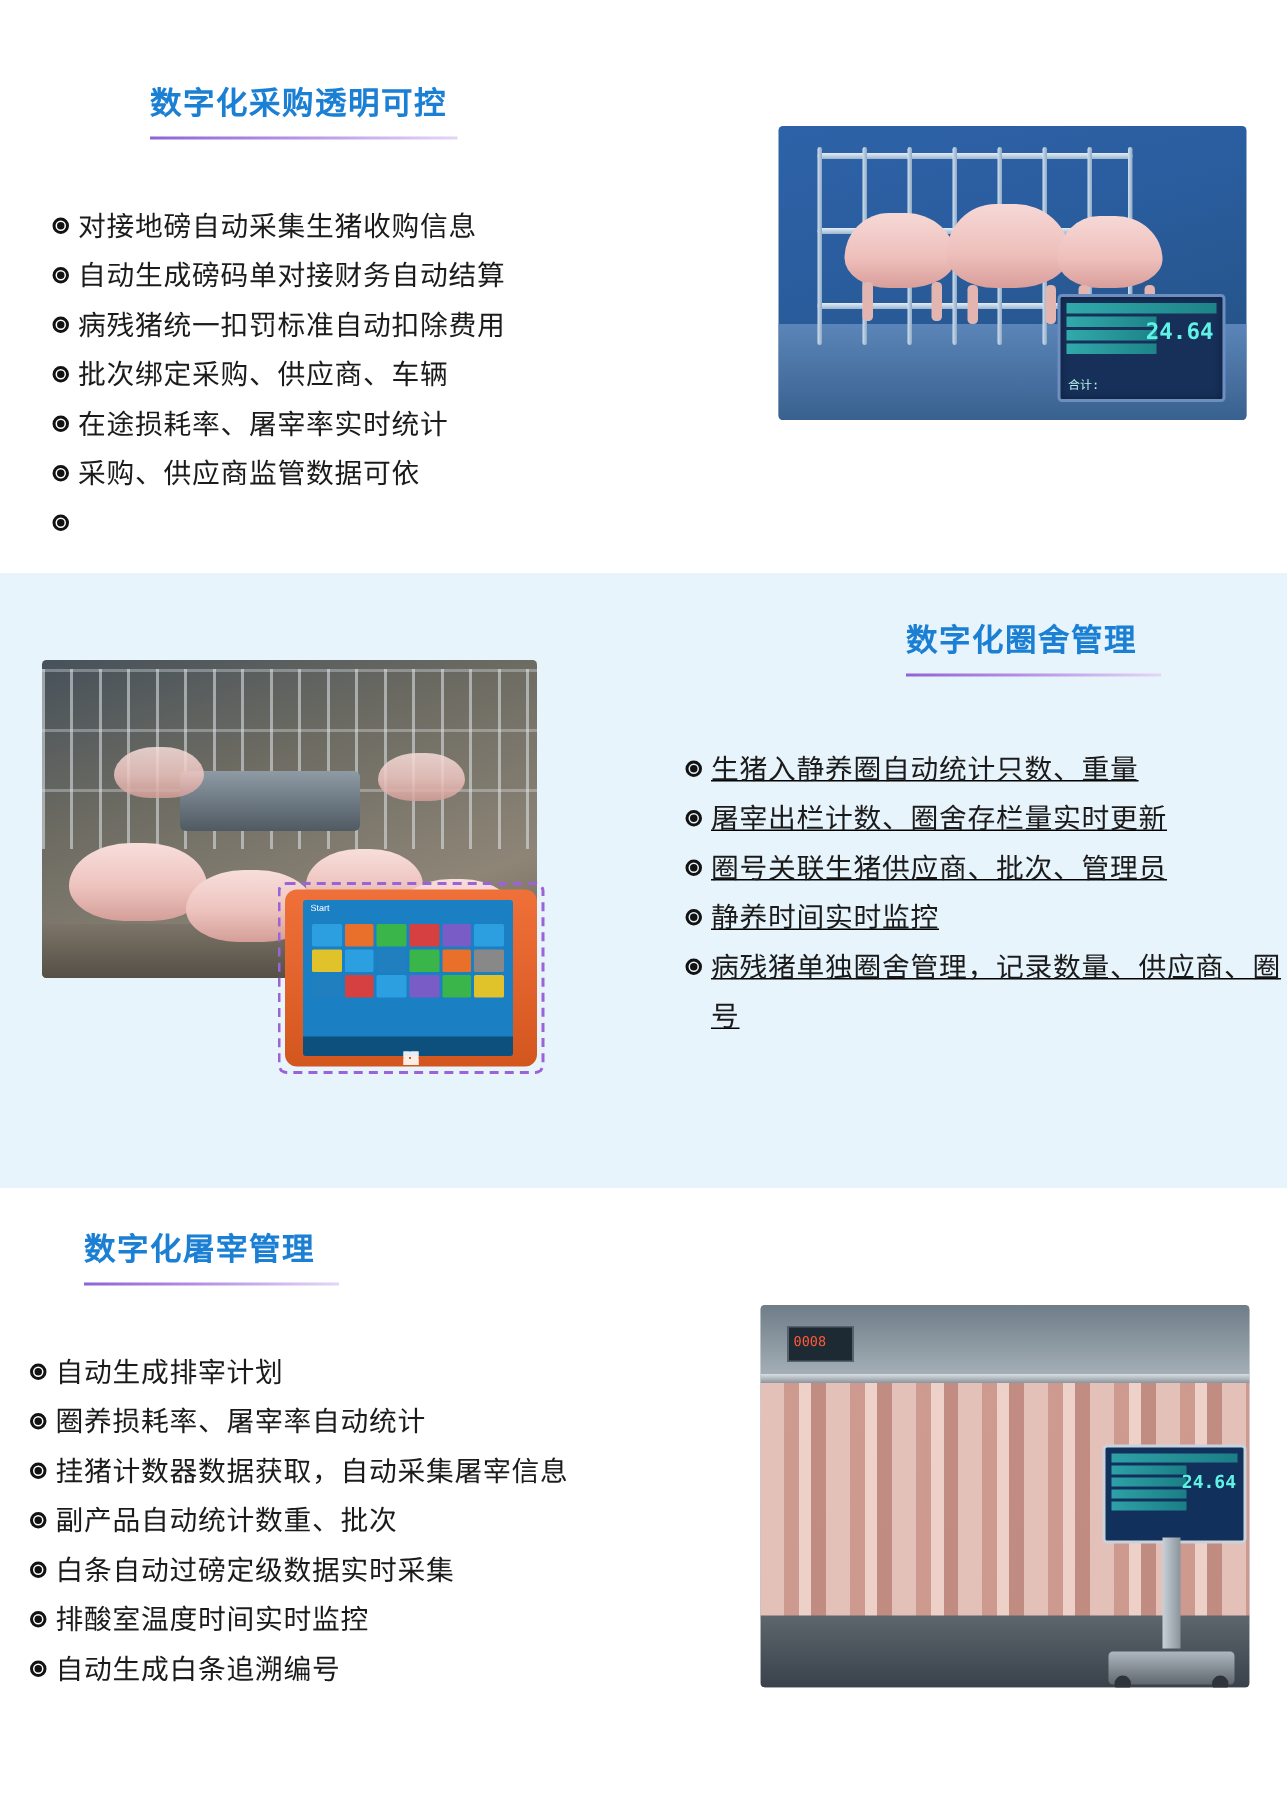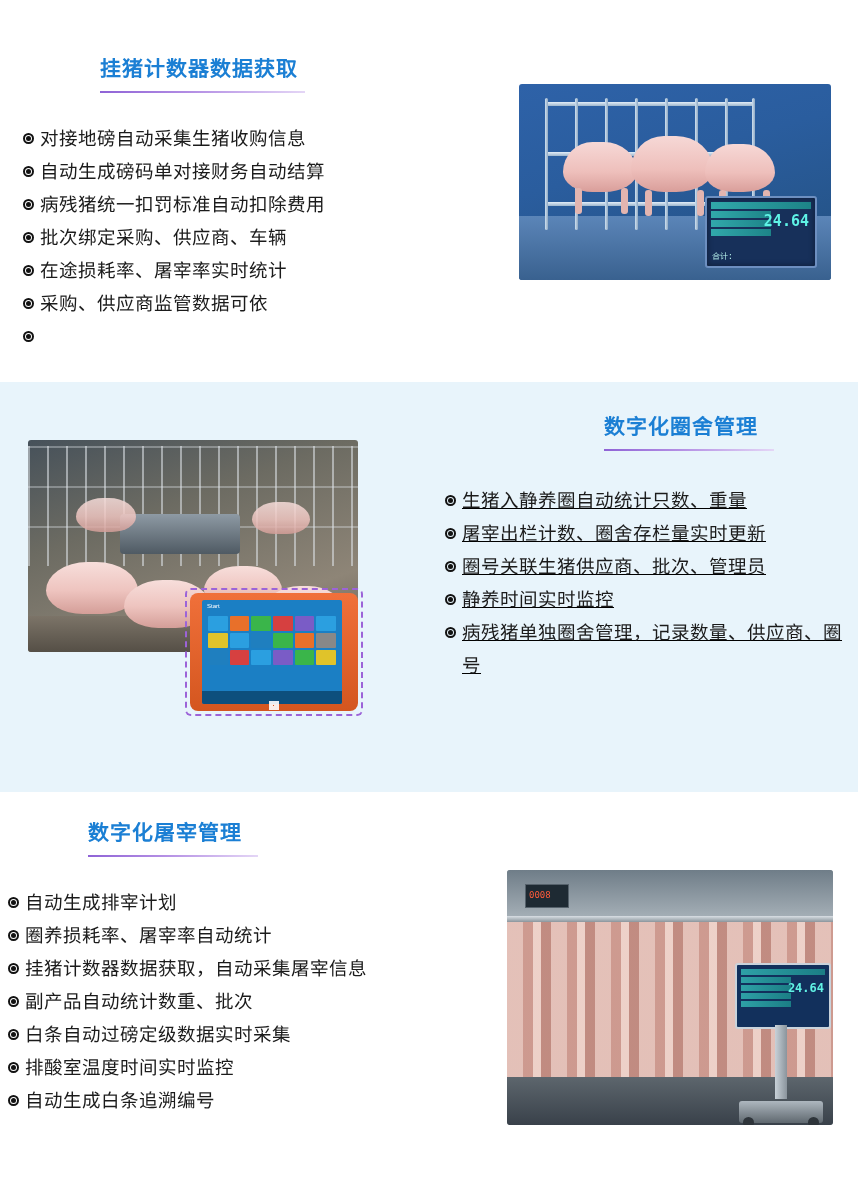--- a/index.html
+++ b/index.html
@@ -50,21 +50,21 @@
     margin-top: 9px;
     height: 2px;
     width: 205px;
     background: linear-gradient(to right, #8f63d6 0%, #b48fe4 45%, #e4d6f6 100%);
   }
   .heading-rule.short { width: 170px; }
 
   
   .bullets {
     position: absolute;
-    margin: 0;
+    margin: 12px;
     padding: 0;
     list-style: none;
   }
   .bullets li {
     display: flex;
     align-items: flex-start;
     font-size: 18.5px;
     color: #1b1b1b;
     line-height: 33px;
     letter-spacing: 0.5px;
@@ -309,21 +309,21 @@
   }
 </style>
 </head>
 <body>
 
 <div class="page">
 
   <div class="section section--white section-1">
 
     <div class="heading-wrap" style="left:100px; top:52px;">
-      <div class="heading">挂猪计数器数据获取</div>
+      <div class="heading">数字化采购透明可控</div>
       <div class="heading-rule"></div>
     </div>
 
     <ul class="bullets" style="left:23px; top:122px; width:470px;">
       <li>
           <span class="dot"></span>
           <span class="txt">对接地磅自动采集生猪收购信息</span>
         </li>
       <li>
           <span class="dot"></span>
@@ -458,21 +458,21 @@
             <i style="background:#e0c32a"></i>
         </div>
         <div class="startbar"></div>
       </div>
       <div class="winlogo"></div>
     </div>
   </div>
 
   <div class="section section--white section-3">
 
-    <div class="heading-wrap" style="left:88px; top:24px;">
+    <div class="heading-wrap" style="left:56px; top:24px;">
       <div class="heading">数字化屠宰管理</div>
       <div class="heading-rule short"></div>
     </div>
 
     <ul class="bullets" style="left:8px; top:94px; width:470px;">
       <li>
           <span class="dot"></span>
           <span class="txt">自动生成排宰计划</span>
         </li>
       <li>

